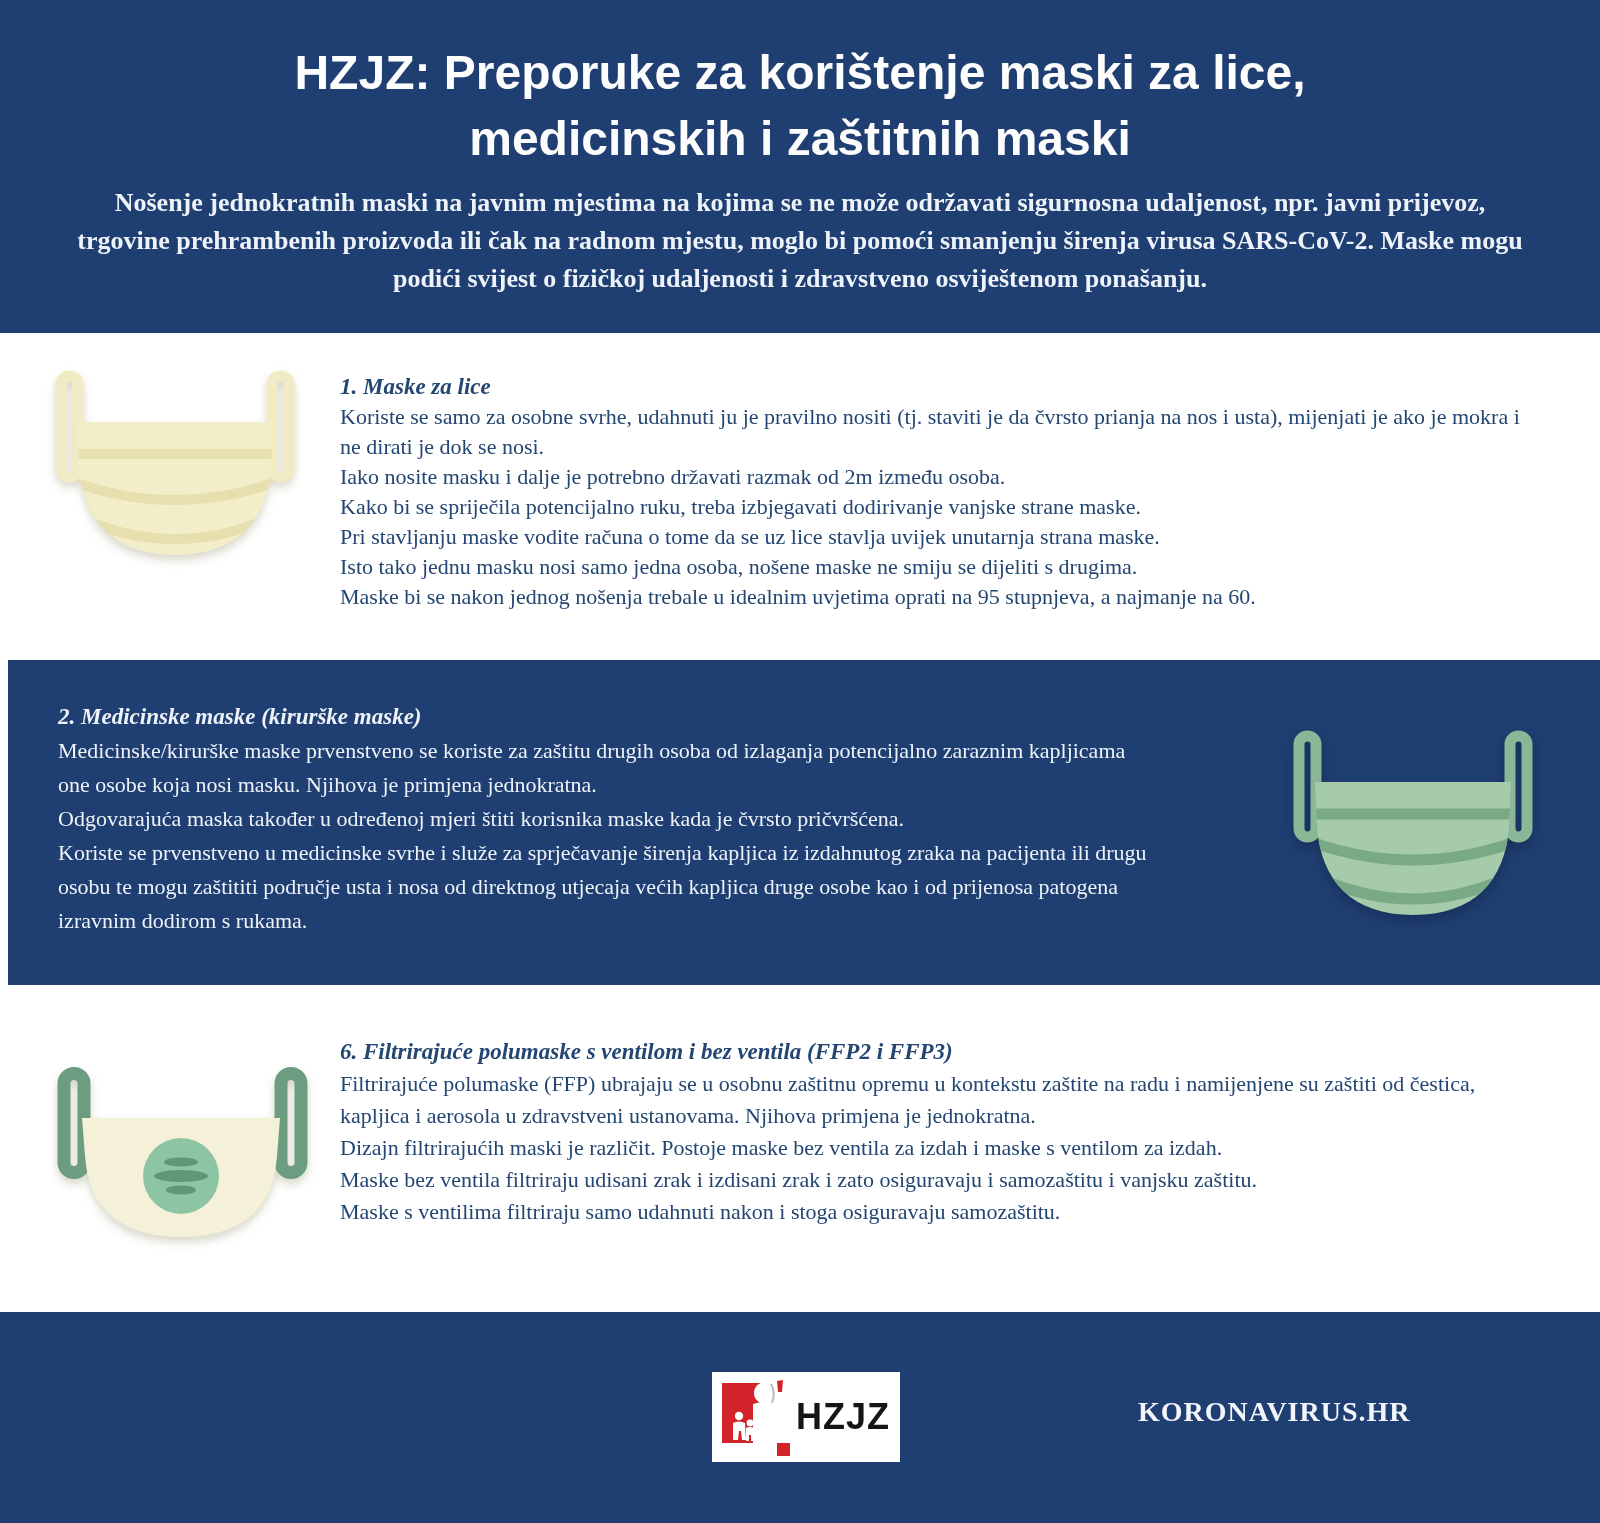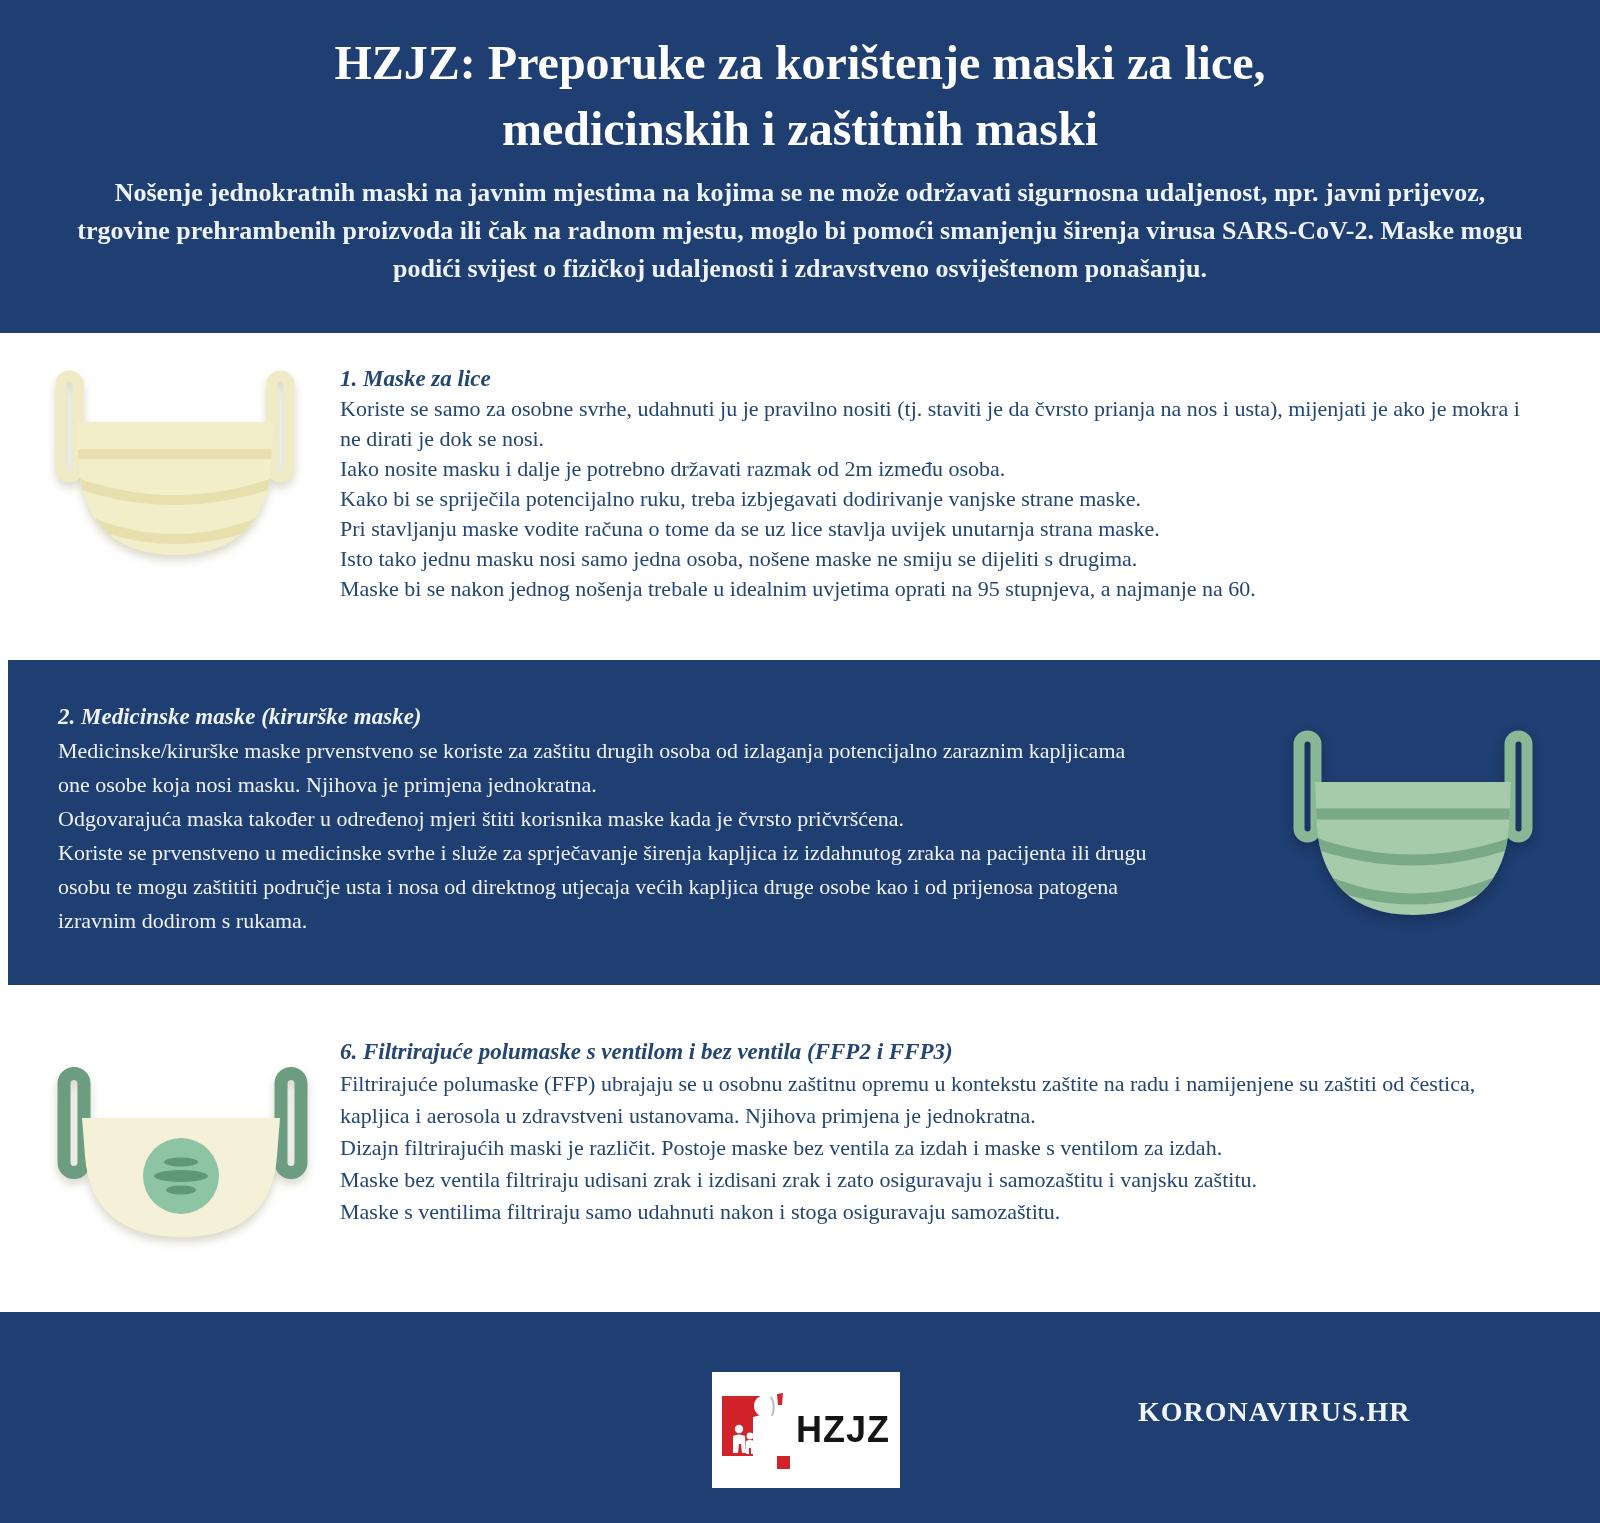--- a/index.html
+++ b/index.html
@@ -17,24 +17,24 @@
     left:0;
     right:0;
     background:var(--band-blue,#1f3e71);
   }
   .band-header{top:0;height:333px;}
   .band-mid{top:660px;height:325px;left:8px;}
   .band-footer{top:1312px;height:211px;}
 
   h1.title{
     margin:0;
-    padding-top:30px;
+    padding-top:40px;
     text-align:center;
     color:#fdfdfd;
-    font-family:Liberation Serif, serif;
+    font-family:Liberation Sans, sans-serif;
     font-weight:700;
     font-size:48px;
     line-height:66px;
   }
   h1.title span{display:block;}
   .subtitle{
     margin:12px auto 0;
     max-width:1455px;
     text-align:center;
     color:#eef3f9;
@@ -48,21 +48,21 @@
     color:var(--text-navy,#234672);
     font-size:22px;
   }
   .text-block h2{
     margin:0;
     font-size:23px;
     font-style:italic;
     font-weight:700;
   }
   .text-block p{margin:0;}
-  #text-1{left:340px;top:364px;width:1195px;line-height:30px;}
+  #text-1{left:340px;top:372px;width:1195px;line-height:30px;}
   #text-2{left:58px;top:700px;width:1090px;line-height:34px;color:var(--text-light,#eef3f9);}
   #text-3{left:340px;top:1036px;width:1195px;line-height:32px;}
 
   .mask{position:absolute;}
   #mask-1{left:50px;top:368px;width:250px;filter:drop-shadow(0 5px 5px rgba(120,110,60,.28));}
   #mask-2{left:1288px;top:728px;width:250px;filter:drop-shadow(0 5px 6px rgba(8,22,48,.35));}
   #mask-3{left:55px;top:1064px;width:255px;filter:drop-shadow(0 5px 5px rgba(110,110,70,.28));}
 
   .m1-loop{fill:none;stroke:var(--mask1-loop,#f0ebc4);stroke-width:11;}
   .m1-body{fill:var(--mask1-body,#f3eeca);}
@@ -75,21 +75,21 @@
   .m3-loop{fill:none;stroke:var(--mask3-loop,#6d9d81);stroke-width:13;}
   .m3-body{fill:var(--mask3-body,#f5f0d8);}
   .m3-valve{fill:var(--mask3-valve,#8dc4a4);}
   .m3-slit{fill:var(--mask3-slit,#5e9877);}
 
   .logo-box{
     position:absolute;
     left:712px;
     top:1372px;
     width:188px;
-    height:116px;
+    height:90px;
     background:#ffffff;
     display:flex;
     align-items:center;
     box-sizing:border-box;
     padding:0 6px 0 8px;
     gap:4px;
   }
   .logo-hzjz-text{
     font-family:"Liberation Sans",sans-serif;
     font-weight:700;

